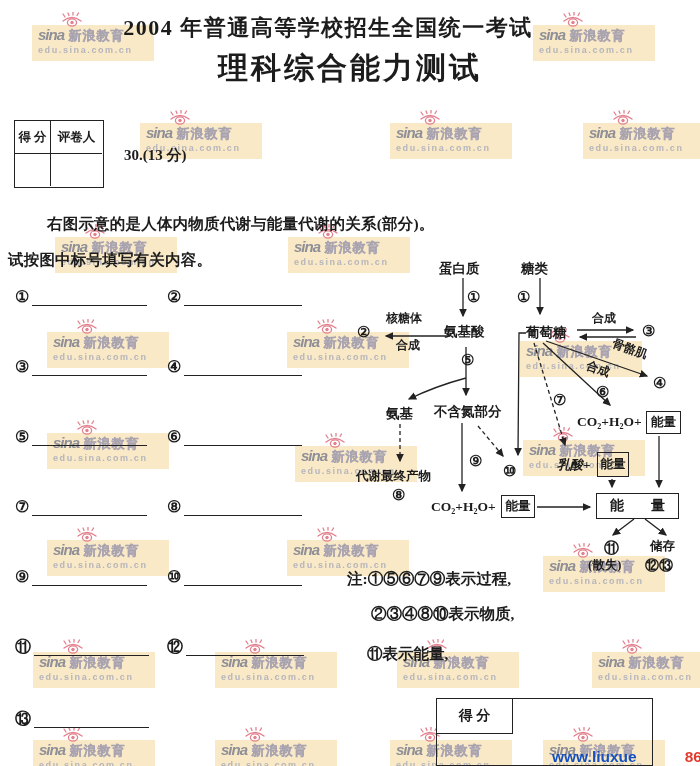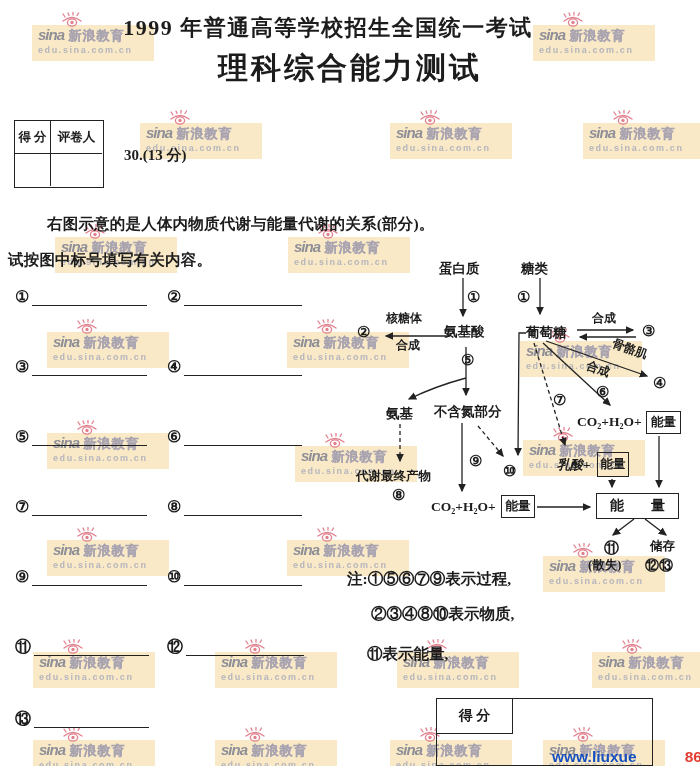--- a/index.html
+++ b/index.html
@@ -451,21 +451,21 @@
           </g>
           <circle cx="12" cy="10.5" r="1.7" fill="#e2808e"></circle>
         </svg>
         <div class="pad">
           <div class="row1"><span class="sina">sina</span> <span class="cn">新浪教育</span></div>
           <div class="url">edu.sina.com.cn</div>
         </div>
       </div>
     </div>
 
-  <div class="abs t1">1999 年普通高等学校招生全国统一考试</div>
+  <div class="abs t1">2004 年普通高等学校招生全国统一考试</div>
   <div class="abs t2">理科综合能力测试</div>
 
   <div class="abs sbox" style="left:14px;top:120px;width:90px;height:68px;">
     <div class="cell" style="left:0;top:0;width:36px;height:33px;border-right:1.4px solid #222;border-bottom:1.4px solid #222;font-size:12.5px;">得 分</div>
     <div class="cell" style="left:36px;top:0;width:51px;height:33px;border-bottom:1.4px solid #222;font-size:12.5px;">评卷人</div>
     <div class="cell" style="left:0;top:33px;width:36px;height:32px;border-right:1.4px solid #222;"></div>
   </div>
 
   <div class="abs q30">30.(13 分)</div>
 

